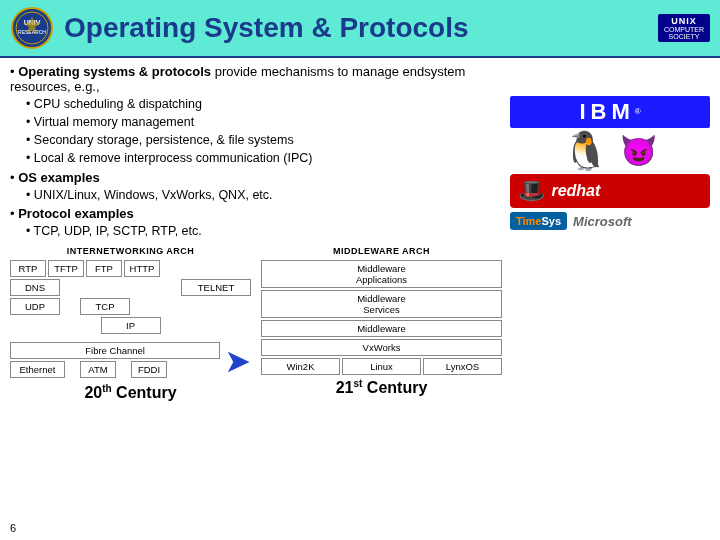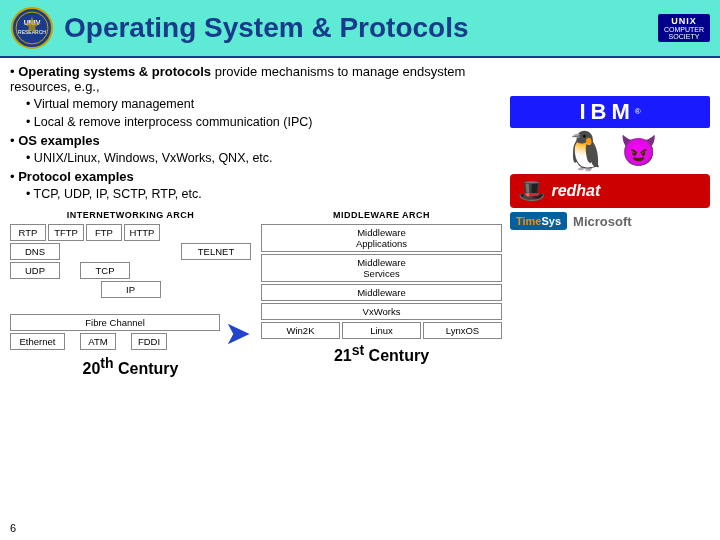--- a/index.html
+++ b/index.html
@@ -102,21 +102,21 @@
       padding: 2px 4px;
       font-size: 9.5px;
       text-align: center;
       min-width: 36px;
       background: #fff;
     }
 
     .inet-center-row {
       display: flex;
       justify-content: center;
-      margin-bottom: 16px;
+      margin-bottom: 8px;
     }
 
     .inet-ip {
       border: 1px solid #888;
       padding: 2px 20px;
       font-size: 9.5px;
       text-align: center;
       background: #fff;
       min-width: 60px;
     }
@@ -139,21 +139,21 @@
 
     .century-label {
       text-align: center;
       font-size: 16px;
       font-weight: bold;
       color: #000;
       margin-top: 3px;
     }
 
     .century-label sup {
-      font-size: 14px;
+      font-size: 10px;
     }
 
     
     .mw-diag {
       flex: 1;
     }
 
     .mw-box {
       border: 1px solid #888;
       padding: 2px 4px;
@@ -216,21 +216,23 @@
 </div>
 
 <div class="main">
 
   <div class="left-column">
 
     <div class="bullet-section">
       <div class="bullet-main">
         • <strong>Operating systems &amp; protocols</strong><span> provide mechanisms to manage endsystem resources, e.g.,</span>
       </div>
+      <div class="bullet-sub">• CPU scheduling &amp; dispatching</div>
       <div class="bullet-sub">• Virtual memory management</div>
+      <div class="bullet-sub">• Secondary storage, persistence, &amp; file systems</div>
       <div class="bullet-sub">• Local &amp; remove interprocess communication (IPC)</div>
     </div>
 
     <div class="bullet-section">
       <div class="bullet-main">
         • <strong>OS examples</strong>
       </div>
       <div class="bullet-sub">• UNIX/Linux, Windows, VxWorks, QNX, etc.</div>
     </div>
 
@@ -332,20 +334,20 @@
 
     <div style="background:#cc0000;color:#fff;padding:4px 8px;border-radius:4px;display:flex;align-items:center;gap:6px;">
       <span style="font-size:22px;">🎩</span>
       <span style="font-size:16px;font-weight:bold;font-style:italic;">redhat</span>
     </div>
 
     <div style="display:flex;align-items:center;gap:6px;flex-wrap:wrap;">
       <div style="background:#0060a0;color:#fff;font-size:11px;font-weight:bold;padding:3px 6px;border-radius:3px;">
         <span style="color:#ff8800;font-size:11px;">Time</span><span>Sys</span>
       </div>
-      <div style="font-size:13px;font-weight:bold;color:#666;">Microsoft</div>
+      <div style="font-size:13px;font-weight:bold;color:#666;font-style:italic;">Microsoft</div>
     </div>
 
   </div>
 
 </div>
 
 <div class="page-number" style="position:fixed;bottom:6px;left:10px;font-size:11px;">6</div>
 
 </body></html>

